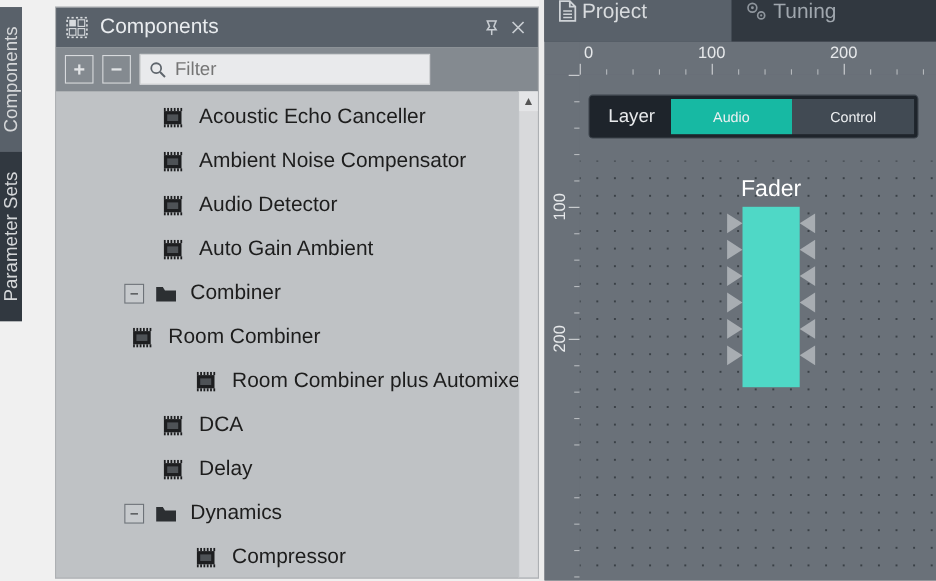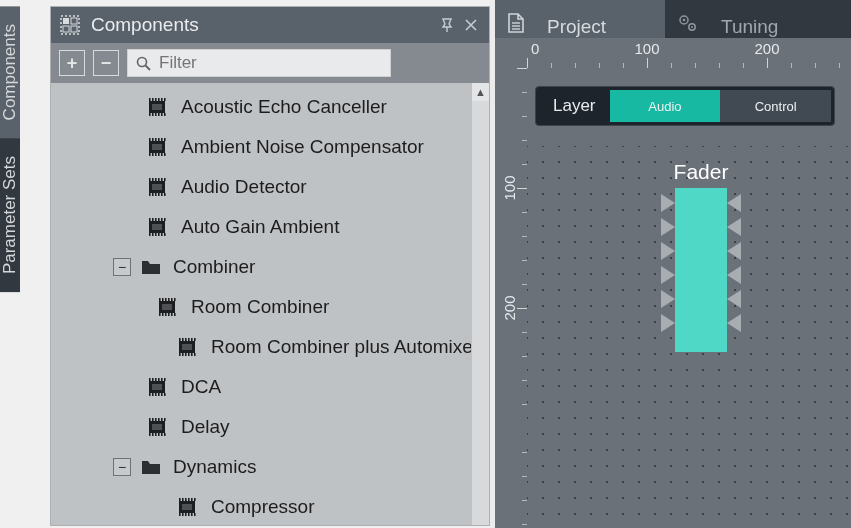--- a/index.html
+++ b/index.html
@@ -30,21 +30,21 @@
   .tree-items { padding-top: 4px; }
   .tree-row { height: 40px; display: flex; align-items: center; font-size: 19px; color: #1d1d1d; cursor: pointer; padding-left: 8px; }
   .indent-0 { padding-left: 8px; }
   .expander { width: 18px; height: 18px; border: 1px solid #6d7278; display: flex; align-items: center; justify-content: center; font-size: 14px; line-height: 1; color: #2d2f31; margin-right: 10px; flex-shrink: 0; background: #c7cacd; }
   .folder-icon { width: 22px; margin-right: 10px; display: flex; color: #2c2f32; flex-shrink: 0; }
   .chip-icon { width: 26px; margin-right: 10px; display: flex; flex-shrink: 0; }
 
   
   .main { position: absolute; left: 495px; top: 0; right: 0; height: 528px; background: #6a7179; }
   .main-tabs { height: 38px; background: #313840; display: flex; }
-  .main-tab { flex: 0 0 170px; display: flex; align-items: flex-end; padding: 0 12px; color: #a0a7ae; font-size: 19px; cursor: pointer; gap: 22px; }
+  .main-tab { flex: 0 0 170px; display: flex; align-items: flex-start; padding: 0 12px; color: #a0a7ae; font-size: 19px; cursor: pointer; gap: 4px; }
   .main-tab.active { background: #59616a; color: #d8dbde; }
   .main-tab svg { flex-shrink: 0; }
 
   .ruler-h { position: absolute; left: 32px; top: 38px; right: 0; height: 30px; background: #6a7179; color: #e6e8ea; font-size: 15px; }
   .ruler-h .tick-major { position: absolute; top: 0; height: 30px; }
   .ruler-h .tick-major::after { content: ''; position: absolute; left: 0; bottom: 0; width: 1px; height: 10px; background: #d2d4d6; }
   .ruler-h .tick-label { position: absolute; top: 2px; transform: translateX(-50%); }
   .ruler-h .tick-minor { position: absolute; bottom: 0; width: 1px; height: 5px; background: #b5b9bd; }
 
   .ruler-v { position: absolute; left: 0; top: 68px; width: 32px; bottom: 0; background: #6a7179; color: #e6e8ea; font-size: 15px; }
@@ -216,21 +216,21 @@
           </div>
           <div class="tree-row indent-0" style="padding-left: 62px;">
             <div class="expander">−</div>
             <span class="folder-icon">
               <svg width="20" height="16" viewBox="0 0 20 16">
                 <path d="M1 3 L1 15 L19 15 L19 5 L9 5 L7 2 L1 2 Z" fill="#2c2f32"></path>
               </svg>
             </span>
             <span>Combiner</span>
           </div>
-          <div class="tree-row" style="padding-left: 104px;">
+          <div class="tree-row" style="padding-left: 66px;">
             <span class="chip-icon">
               <svg width="24" height="18" viewBox="0 0 24 18">
                 <rect x="4" y="3" width="16" height="12" fill="#1d1e20"></rect>
                 <rect x="7" y="6" width="10" height="6" fill="#4e5256"></rect>
                 <rect x="4" y="0" width="1.6" height="3" fill="#1d1e20"></rect>
                 <rect x="4" y="15" width="1.6" height="3" fill="#1d1e20"></rect>
                 <rect x="7" y="0" width="1.6" height="3" fill="#1d1e20"></rect>
                 <rect x="7" y="15" width="1.6" height="3" fill="#1d1e20"></rect>
                 <rect x="10" y="0" width="1.6" height="3" fill="#1d1e20"></rect>
                 <rect x="10" y="15" width="1.6" height="3" fill="#1d1e20"></rect>

